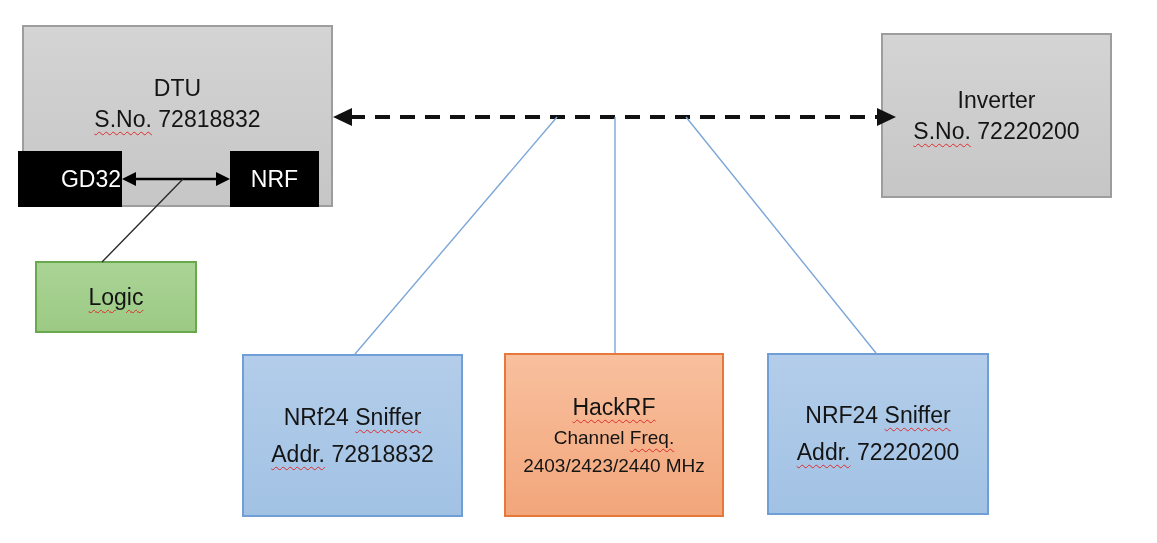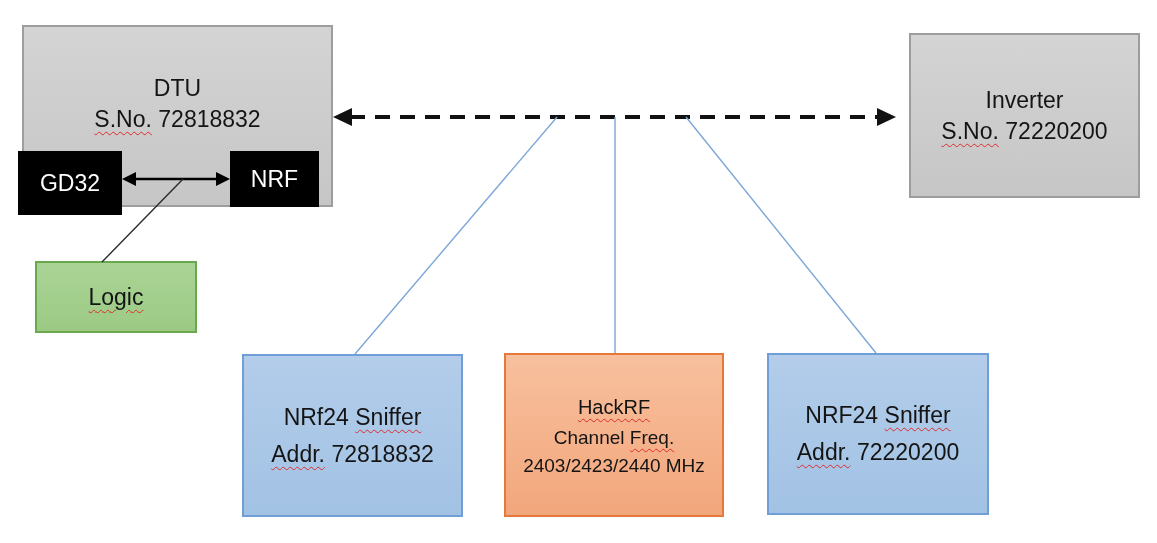--- a/index.html
+++ b/index.html
@@ -25,30 +25,30 @@
     text-align: center;
     color: #141414;
   }
   .box .ln { line-height: 31px; font-size: 23px; white-space: nowrap; }
 
   .gray {
     background: linear-gradient(to bottom, #d4d4d4, #c6c6c6);
     border: 2px solid #9d9d9d;
   }
   .dtu      { left: 22px;  top: 25px;  width: 311px; height: 182px; padding-bottom: 24px; }
-  .inverter { left: 909px; top: 33px;  width: 231px; height: 165px; }
+  .inverter { left: 881px; top: 33px;  width: 231px; height: 165px; }
 
   .chip {
     background: #000000;
     border: 1px solid #000000;
     color: #ffffff;
     z-index: 3;
   }
   .chip .ln { color: #ffffff; }
-  .gd32 { left: 18px;  top: 151px; width: 104px; height: 64px; }
+  .gd32 { left: 18px;  top: 151px; width: 104px; height: 56px; align-items: flex-end; }
   .nrf  { left: 230px; top: 151px; width: 89px; height: 56px; }
 
   .green {
     background: linear-gradient(to bottom, #aad496, #9cca84);
     border: 2px solid #6aa84e;
     margin-left: 15px;
   }
   .logic { left: 20px; top: 261px; width: 162px; height: 72px; }
 
   .blue {
@@ -58,21 +58,21 @@
   }
   .blue .ln { line-height: 37px; }
   .sniffer-left  { left: 242px; top: 354px; width: 221px; height: 163px; }
   .sniffer-right { left: 767px; top: 353px; width: 222px; height: 162px; }
 
   .orange {
     background: linear-gradient(to bottom, #f8c09e, #f2a67b);
     border: 2px solid #e6793a;
   }
   .hackrf { left: 504px; top: 353px; width: 220px; height: 164px; }
-  .hackrf .ln-title { font-size: 20px; line-height: 33px; }
+  .hackrf .ln-title { font-size: 23px; line-height: 33px; }
   .hackrf .ln-sub   { font-size: 19px; line-height: 28px; white-space: nowrap; text-align: right; }
 
   
   .sq {
     text-decoration: underline;
     text-decoration-style: wavy;
     text-decoration-color: #dd2b2b;
     text-decoration-thickness: 1px;
     text-underline-offset: 4px;
   }

